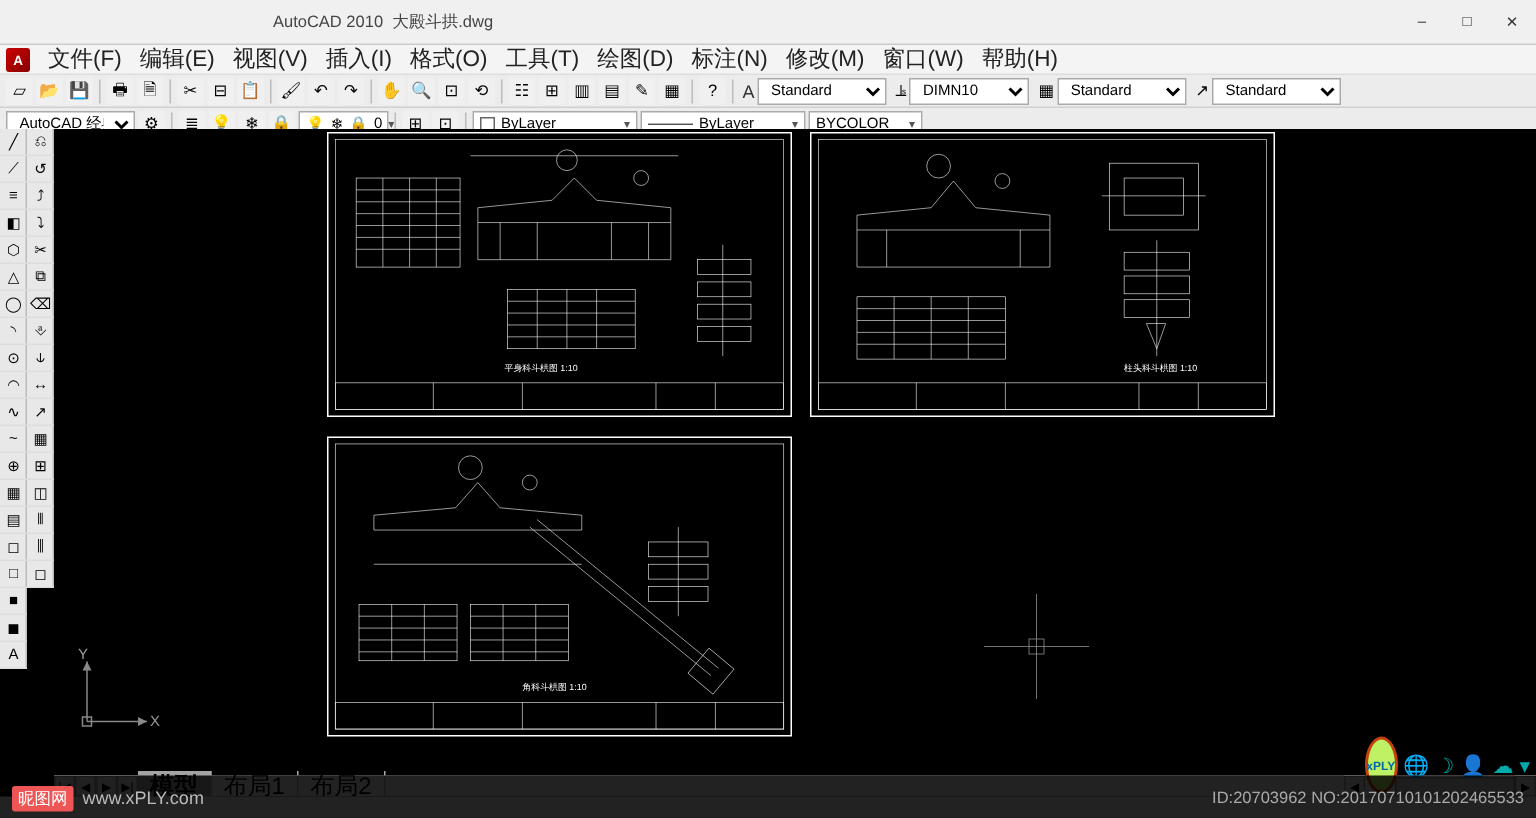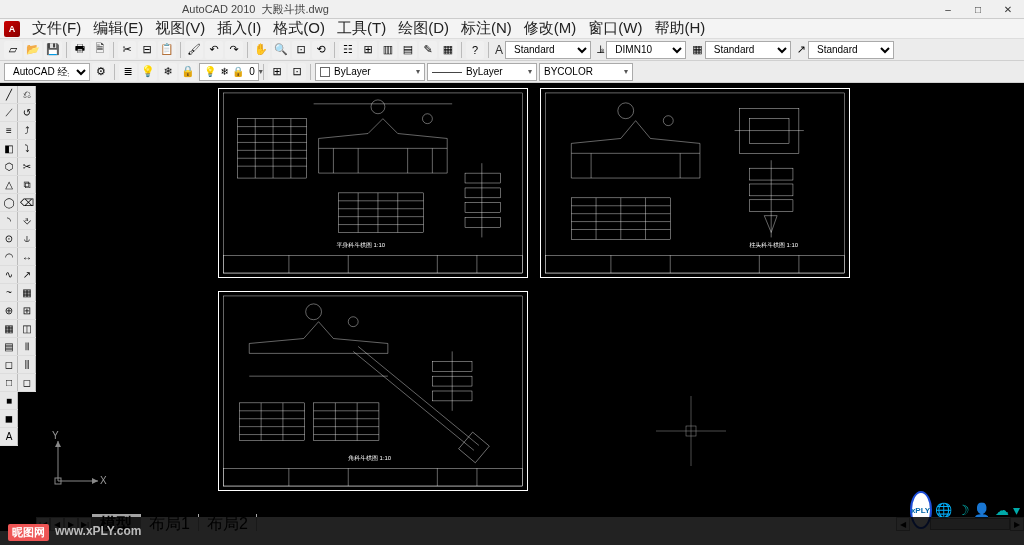--- a/index.html
+++ b/index.html
@@ -1,19 +1,19 @@
 <!DOCTYPE html>
 <html><head>
 <meta charset="utf-8">
 <style>
 * { margin: 0; padding: 0; box-sizing: border-box; font-family: "Microsoft YaHei", "SimSun", Arial, sans-serif; }
 body { width: 1024px; height: 545px; background: #000; overflow: hidden; position: relative; }
 
 
-.titlebar { height: 19px; background: #f0f0f0; display: flex; align-items: center; justify-content: space-between; padding: 0 2px; border-bottom: 1px solid #ccc; }
+.titlebar { height: 30px; background: #f0f0f0; display: flex; align-items: center; justify-content: space-between; padding: 0 2px; border-bottom: 1px solid #ccc; }
 .titlebar .left { display: flex; align-items: center; gap: 4px; }
 .titlebar .title-text { font-size: 11px; color: #444; margin-left: 180px; }
 .titlebar .controls { display: flex; gap: 2px; }
 .titlebar .ctrl { width: 28px; height: 18px; display: flex; align-items: center; justify-content: center; font-size: 10px; color: #333; cursor: pointer; }
 
 
 .menubar { height: 20px; background: #f4f4f4; display: flex; align-items: center; padding: 0 4px; border-bottom: 1px solid #ddd; gap: 2px; }
 .menubar .menu-item { font-size: 15px; color: #222; padding: 2px 6px; cursor: pointer; }
 .menubar .app-icon2 { width: 16px; height: 16px; background: linear-gradient(135deg, #c00, #800); border-radius: 2px; display: flex; align-items: center; justify-content: center; color: #fff; font-size: 9px; font-weight: bold; margin-right: 4px; }
 
@@ -46,26 +46,26 @@
 .scrollbar-h .thumb { width: 80px; height: 12px; background: #c0c0c0; border: 1px solid #888; margin-left: 20px; }
 .sb-arrow { width: 14px; height: 14px; background: #ddd; border: 1px solid #999; font-size: 8px; display: flex; align-items: center; justify-content: center; }
 
 
 .tabs-row { position: absolute; left: 0; right: 0; bottom: 0; height: 14px; background: #e0e0e0; display: flex; align-items: center; font-size: 10px; }
 .tab-btn { padding: 0 8px; border-right: 1px solid #aaa; cursor: pointer; }
 .tab-btn.active { background: #a3a3a3; font-weight: bold; }
 
 
 .right-status { position: absolute; right: 4px; bottom: 16px; display: flex; gap: 4px; align-items: center; }
-.rs-badge { width: 22px; height: 38px; border-radius: 50%; background: #ffffff; border: 2px solid #1d4ed8; display: flex; align-items: center; justify-content: center; font-size: 8px; color: #06a; font-weight: bold; }
+.rs-badge { width: 22px; height: 38px; border-radius: 50%; background: #bef264; border: 2px solid #c2410c; display: flex; align-items: center; justify-content: center; font-size: 8px; color: #06a; font-weight: bold; }
 .rs-icon { font-size: 14px; color: #0aa; }
 
 
 .watermark-bar { position: absolute; left: 0; right: 0; bottom: -2px; height: 30px; background: rgba(0,0,0,.85); display: flex; align-items: center; justify-content: space-between; padding: 0 8px; color: #bbb; font-size: 12px; }
-.watermark-bar .wm-logo { display: flex; gap: 6px; font-weight: bold; }
+.watermark-bar .wm-logo { display: flex; align-items: center; gap: 6px; }
 .watermark-bar .wm-id { color: #aaa; font-size: 11px; }
 
 
 .tech svg { width: 100%; height: 100%; }
 .tech line, .tech rect, .tech circle, .tech path { stroke: #fff; stroke-width: 0.4; fill: none; }
 </style>
 </head>
 <body>
 
 <div class="titlebar">
@@ -148,21 +148,21 @@
   <div class="tb-combo" style="width:110px">
     <span class="swatch" style="background:#fff"></span>
       <span>ByLayer</span>
       <span class="dd">▾</span>
   </div>
   <div class="tb-combo" style="width:110px">
     <span>———</span>
       <span>ByLayer</span>
       <span class="dd">▾</span>
   </div>
-  <div class="tb-combo" style="width:94px">
+  <div class="tb-combo" style="width:76px">
     <span>BYCOLOR</span>
       <span class="dd">▾</span>
   </div>
 </div>
 
 <div class="left-tools" id="left-tools-1">
     <div class="lt-btn">╱</div>
     <div class="lt-btn">⟋</div>
     <div class="lt-btn">≡</div>
     <div class="lt-btn">◧</div>
@@ -369,13 +369,14 @@
   <span class="rs-icon">👤</span>
   <span class="rs-icon">☁</span>
   <span class="rs-icon">▾</span>
 </div>
 
 <div class="watermark-bar">
   <div class="wm-logo">
     <span style="background:#e55;color:#fff;padding:1px 4px;border-radius:2px;font-size:11px">昵图网</span>
     <span>www.xPLY.com</span>
   </div>
+  <div class="wm-id">ID:20703962 NO:20170710101202465533</div>
 </div>
 
 </body></html>

